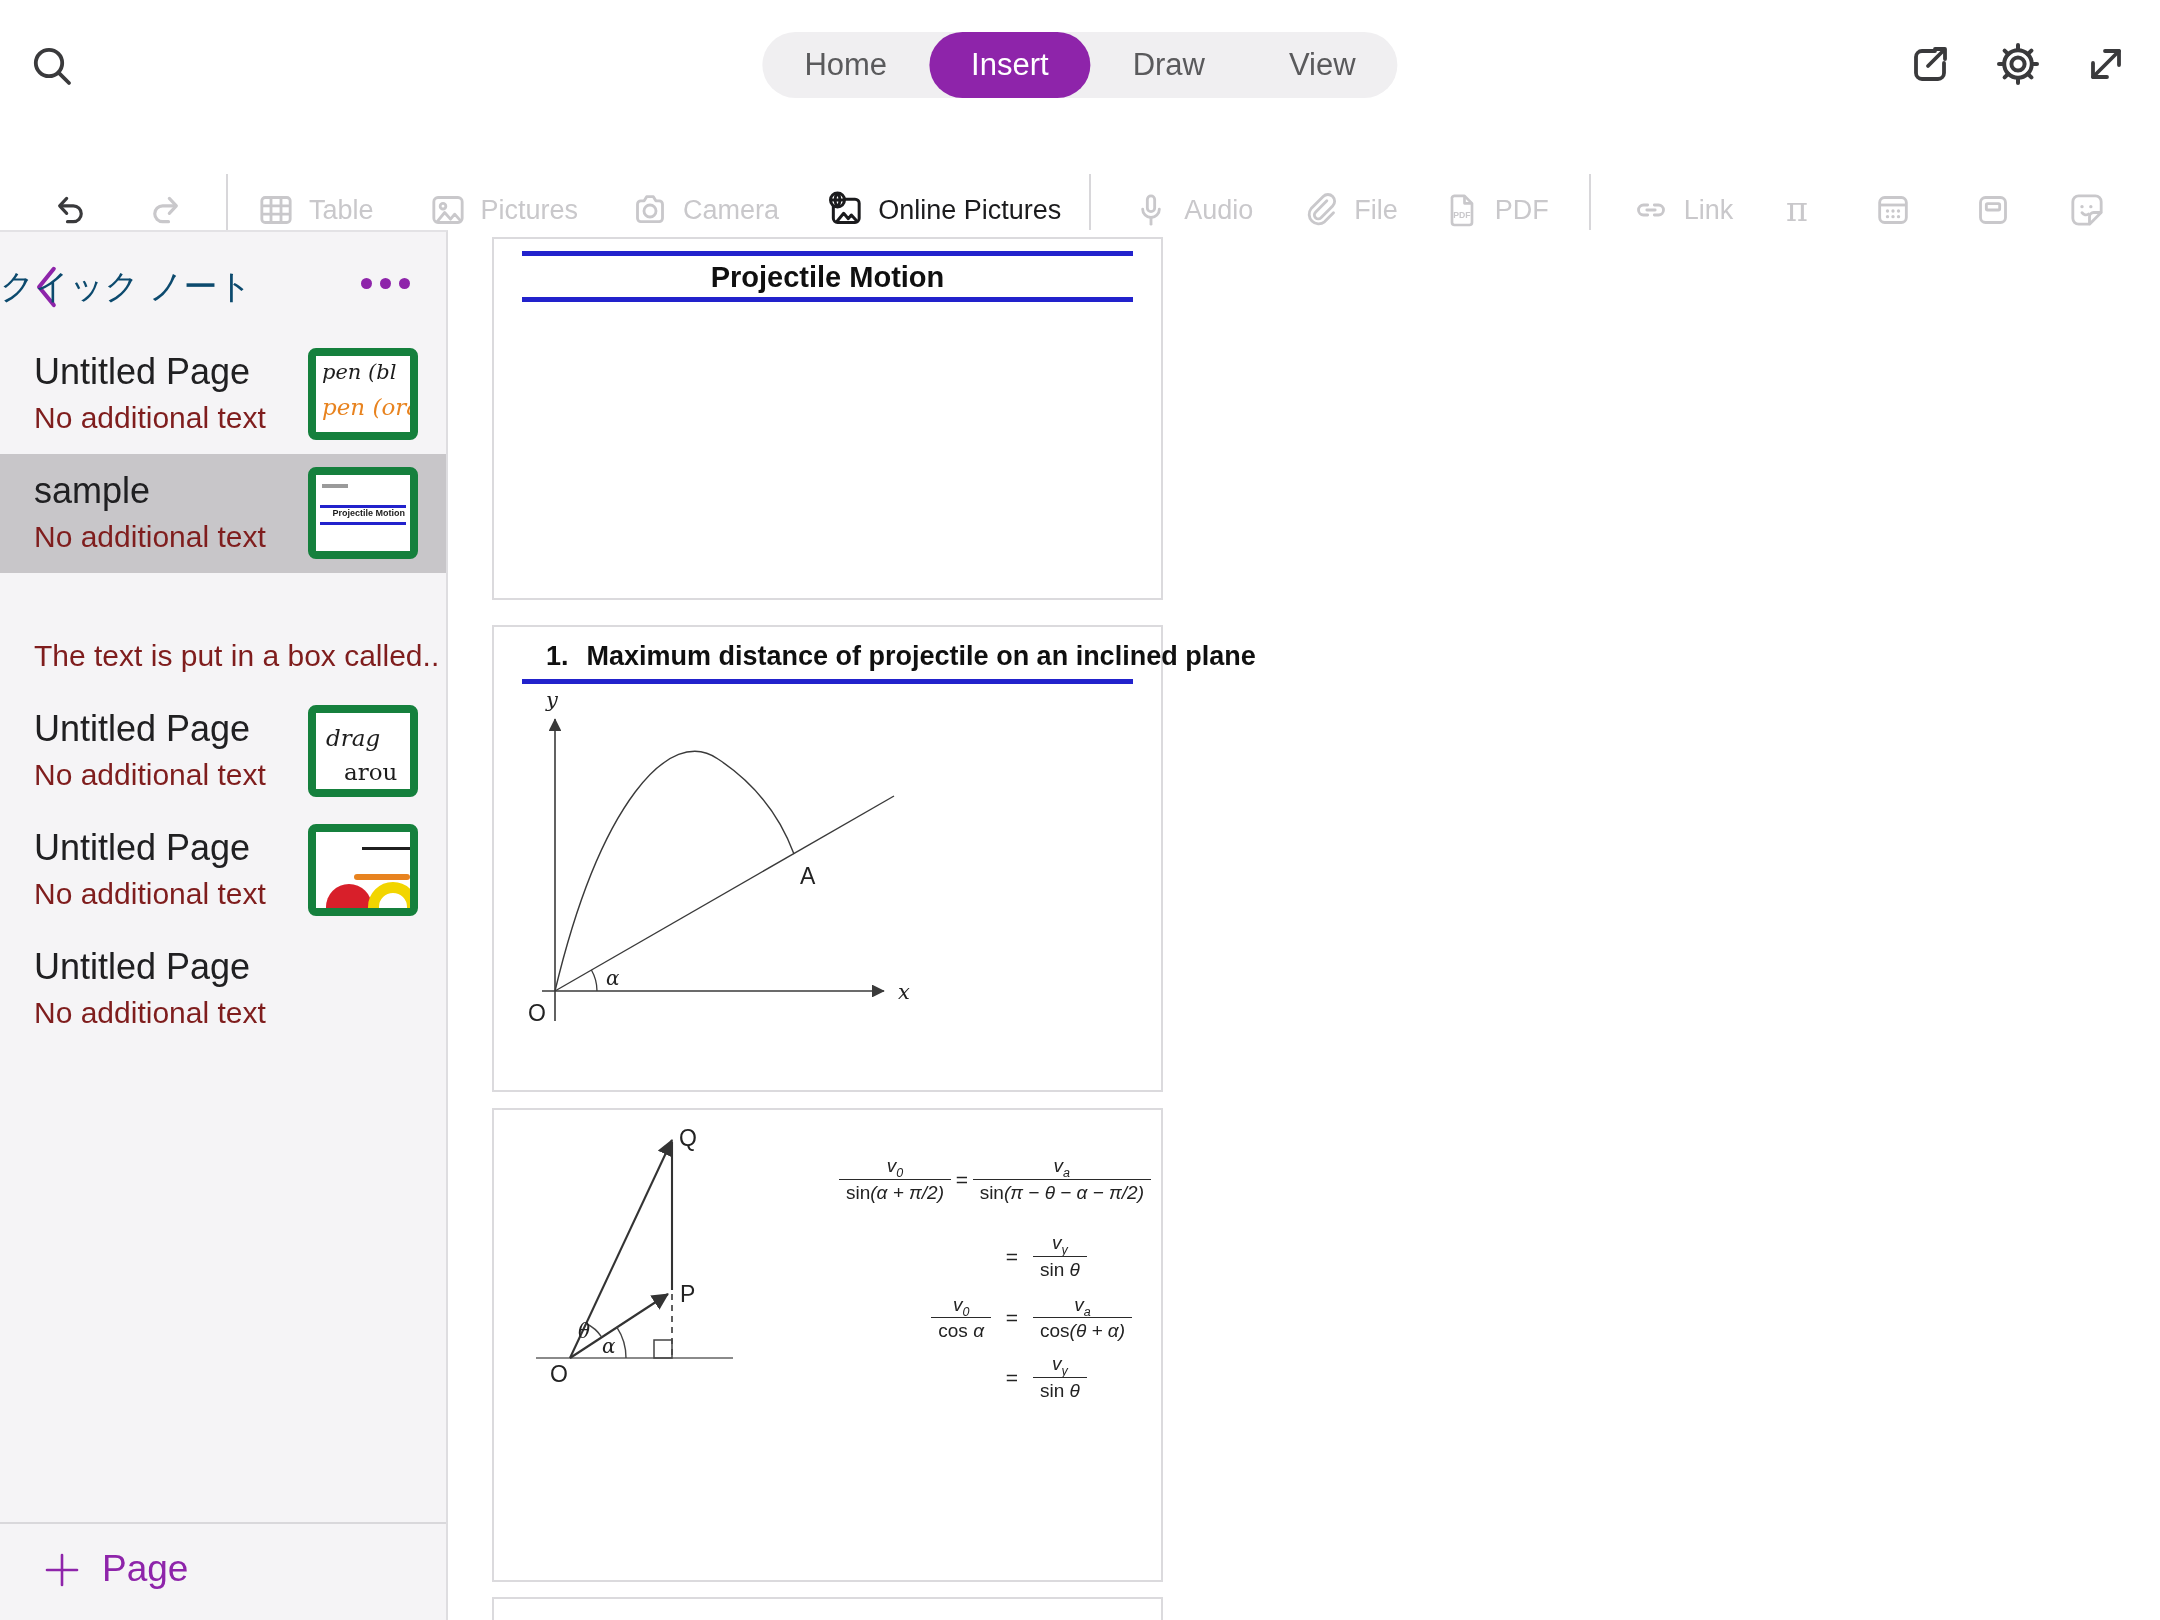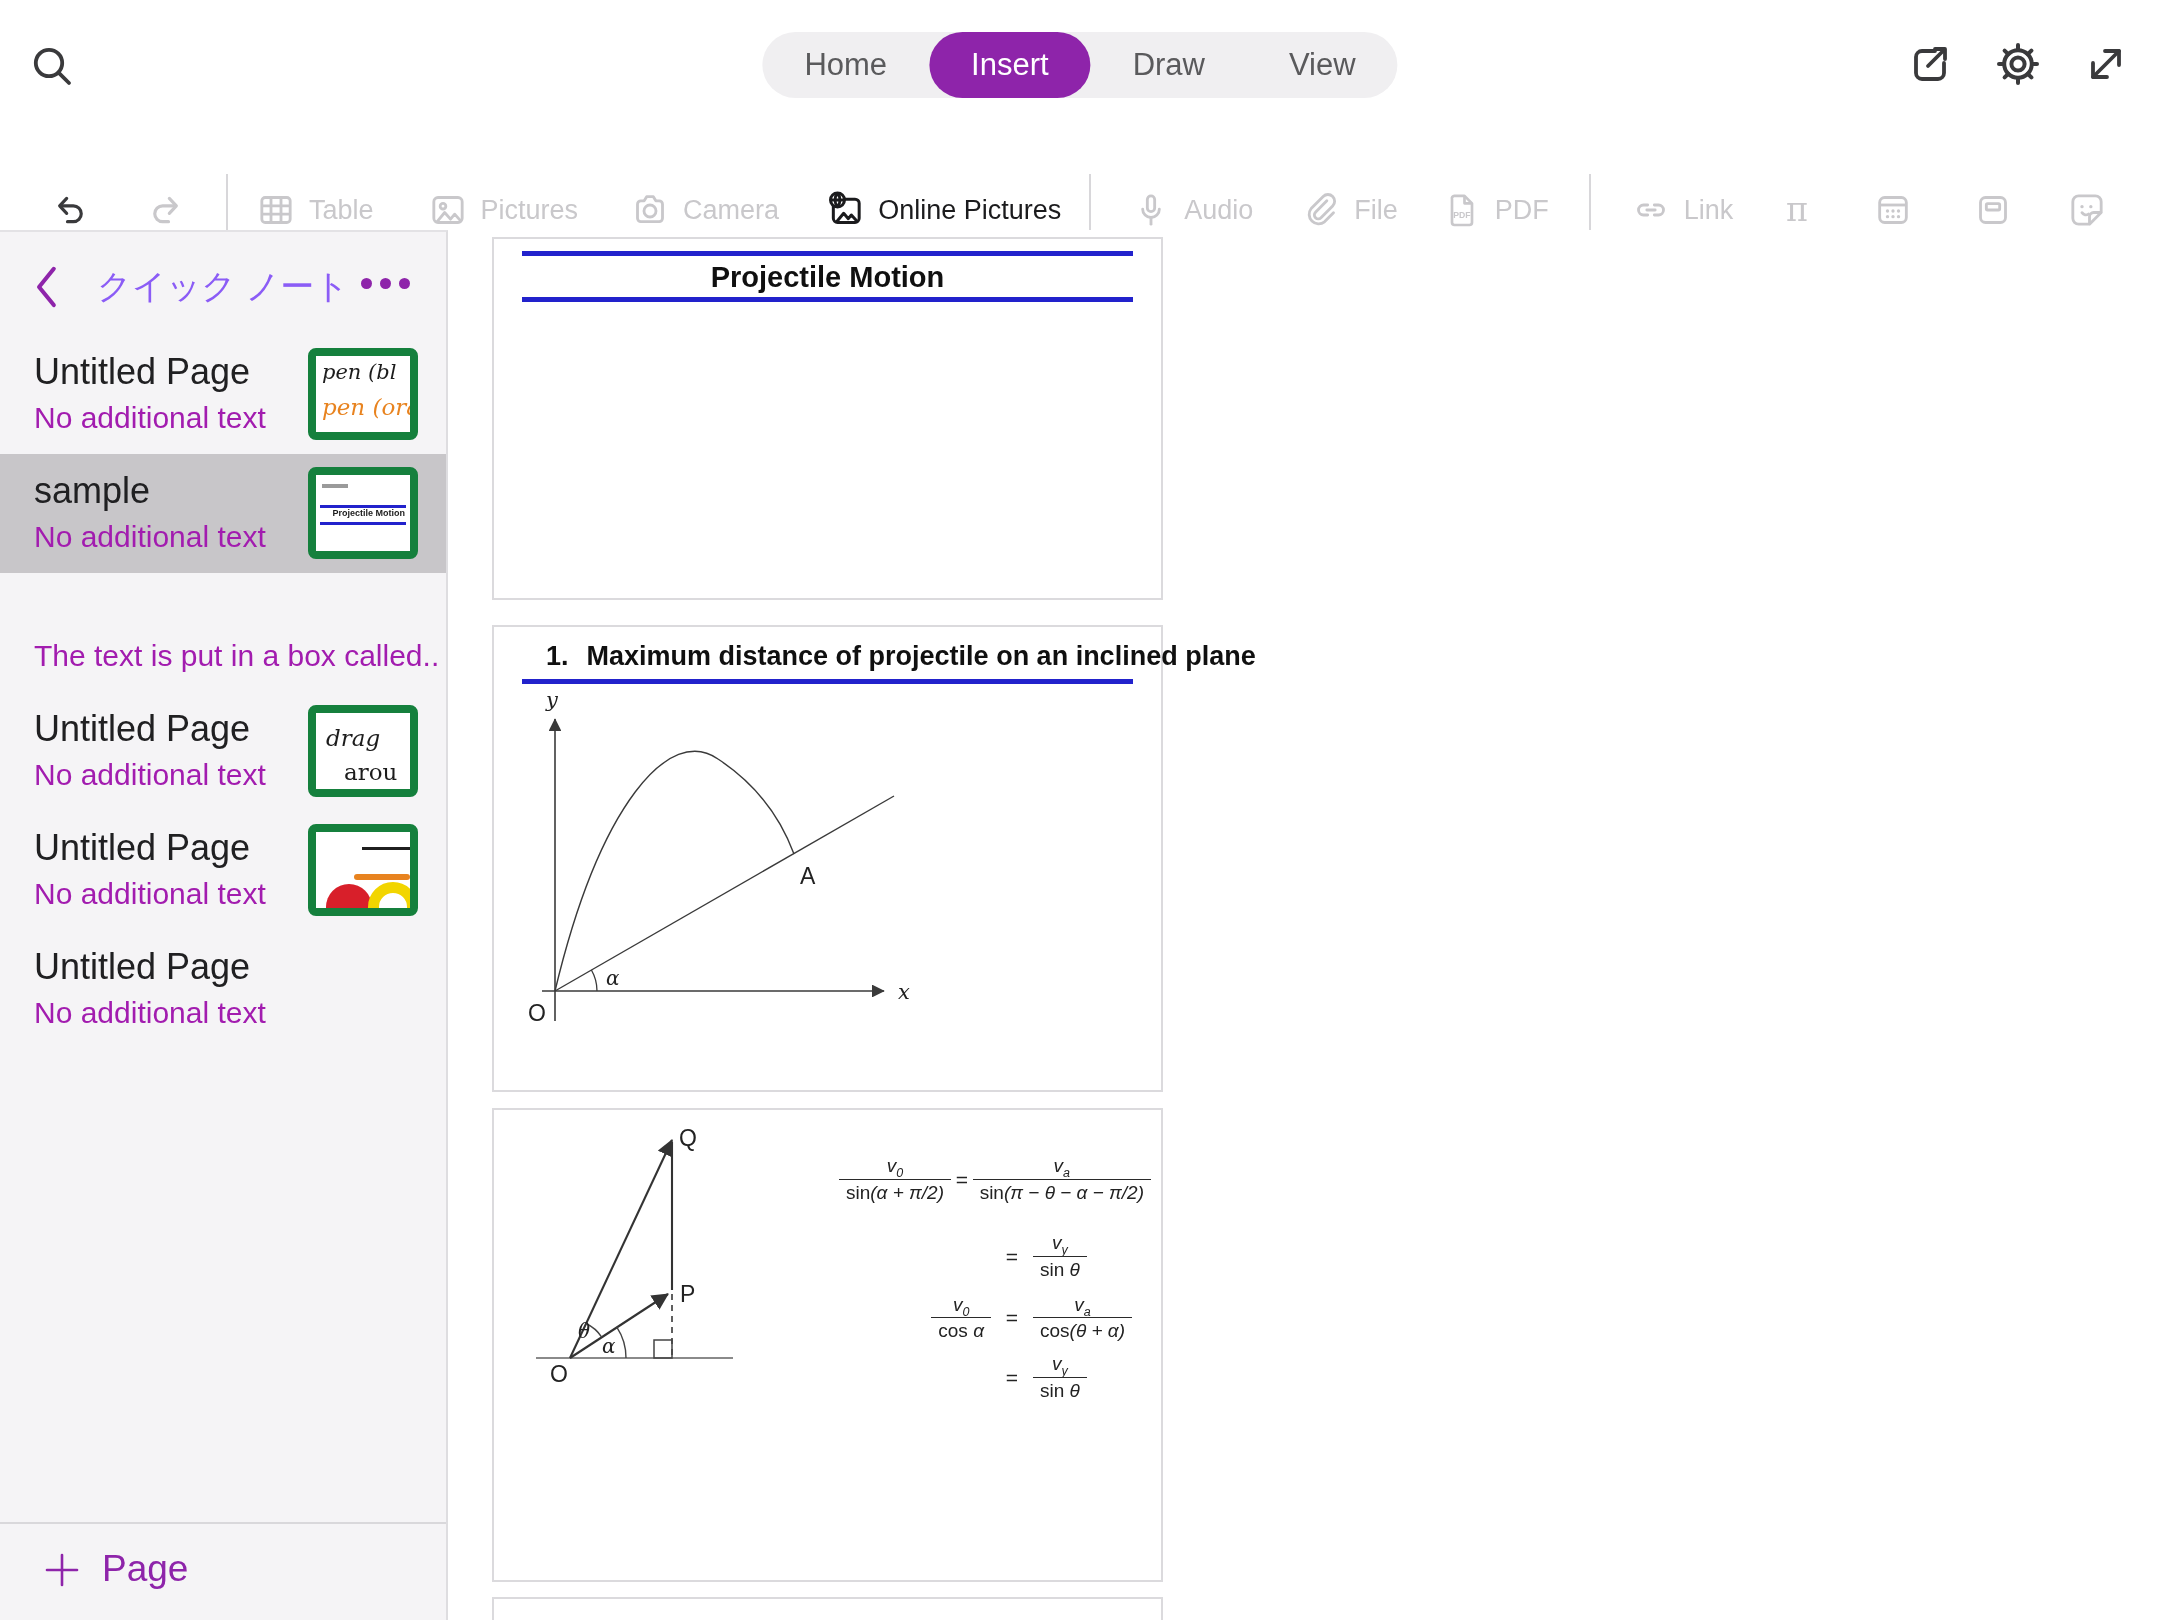--- a/index.html
+++ b/index.html
@@ -23,27 +23,27 @@
         padding:0;cursor:pointer;font-family:inherit;white-space:nowrap}
   .tool svg{width:40px;height:40px;flex:none}
   .tool.on{color:#1b1b1d}
   .tool.undo{color:#3a3a3c}
   .vdiv{width:2px;height:56px;background:#d8d7da;flex:none}
   
   .sidebar{position:absolute;top:230px;left:0;width:448px;bottom:0;background:#F5F4F6;
            border-top:2px solid #E3E2E5;border-right:2px solid #DEDDE0;box-sizing:border-box}
   .sb-header{position:absolute;top:0;left:0;width:446px;height:103px}
   .sb-back{position:absolute;left:30px;top:30px;width:34px;height:44px;background:none;border:none;padding:0;cursor:pointer}
-  .sb-title{position:absolute;left:0;right:0;top:32px;text-align:center;font-size:34px;color:#8b5cf6}
+  .sb-title{position:absolute;left:0;right:0;top:32px;text-align:left;font-size:34px;color:#0c4a6e}
   .sb-more{position:absolute;right:36px;top:46px;display:flex;gap:8px;background:none;border:none;padding:0;cursor:pointer}
   .sb-more span{width:11px;height:11px;border-radius:50%;background:#8E24AA}
   .sb-item{position:absolute;left:0;width:446px;height:119px;cursor:pointer}
   .sb-item.selected{background:#C8C6C9}
   .it-title{position:absolute;left:34px;right:8px;top:16px;font-size:36px;color:#202022;white-space:nowrap;overflow:hidden}
-  .it-sub{position:absolute;left:34px;right:8px;top:66px;font-size:30px;color:#a21caf;white-space:nowrap;overflow:hidden}
+  .it-sub{position:absolute;left:34px;right:8px;top:66px;font-size:30px;color:#7f1d1d;white-space:nowrap;overflow:hidden}
   .sb-item.hasthumb .it-title,.sb-item.hasthumb .it-sub{right:140px}
   .thumb{position:absolute;right:28px;top:13px;width:110px;height:92px;background:#fff;
          border:8px solid #15803d;border-radius:8px;overflow:hidden;box-sizing:border-box}
   .hw1{position:absolute;left:6px;top:4px;font-family:"DejaVu Serif",serif;font-style:italic;font-size:21px;color:#1c1c1c;white-space:nowrap}
   .hw2{position:absolute;left:6px;top:38px;font-family:"DejaVu Serif",serif;font-style:italic;font-size:23px;color:#E8831F;white-space:nowrap}
   .hw3{position:absolute;left:10px;top:12px;font-family:"DejaVu Serif",serif;font-style:italic;font-size:23px;color:#1c1c1c;white-space:nowrap}
   .hw4{position:absolute;left:28px;top:46px;font-family:"DejaVu Serif",serif;font-size:23px;color:#1c1c1c;white-space:nowrap}
   .t-date{position:absolute;left:6px;top:9px;width:26px;height:4px;background:#9a9a9a}
   .t-line{position:absolute;left:4px;right:4px;height:3px;background:#2222CC}
   .t-ttl{position:absolute;right:5px;top:33px;font-size:9px;font-weight:bold;color:#1c1c1c;white-space:nowrap}

